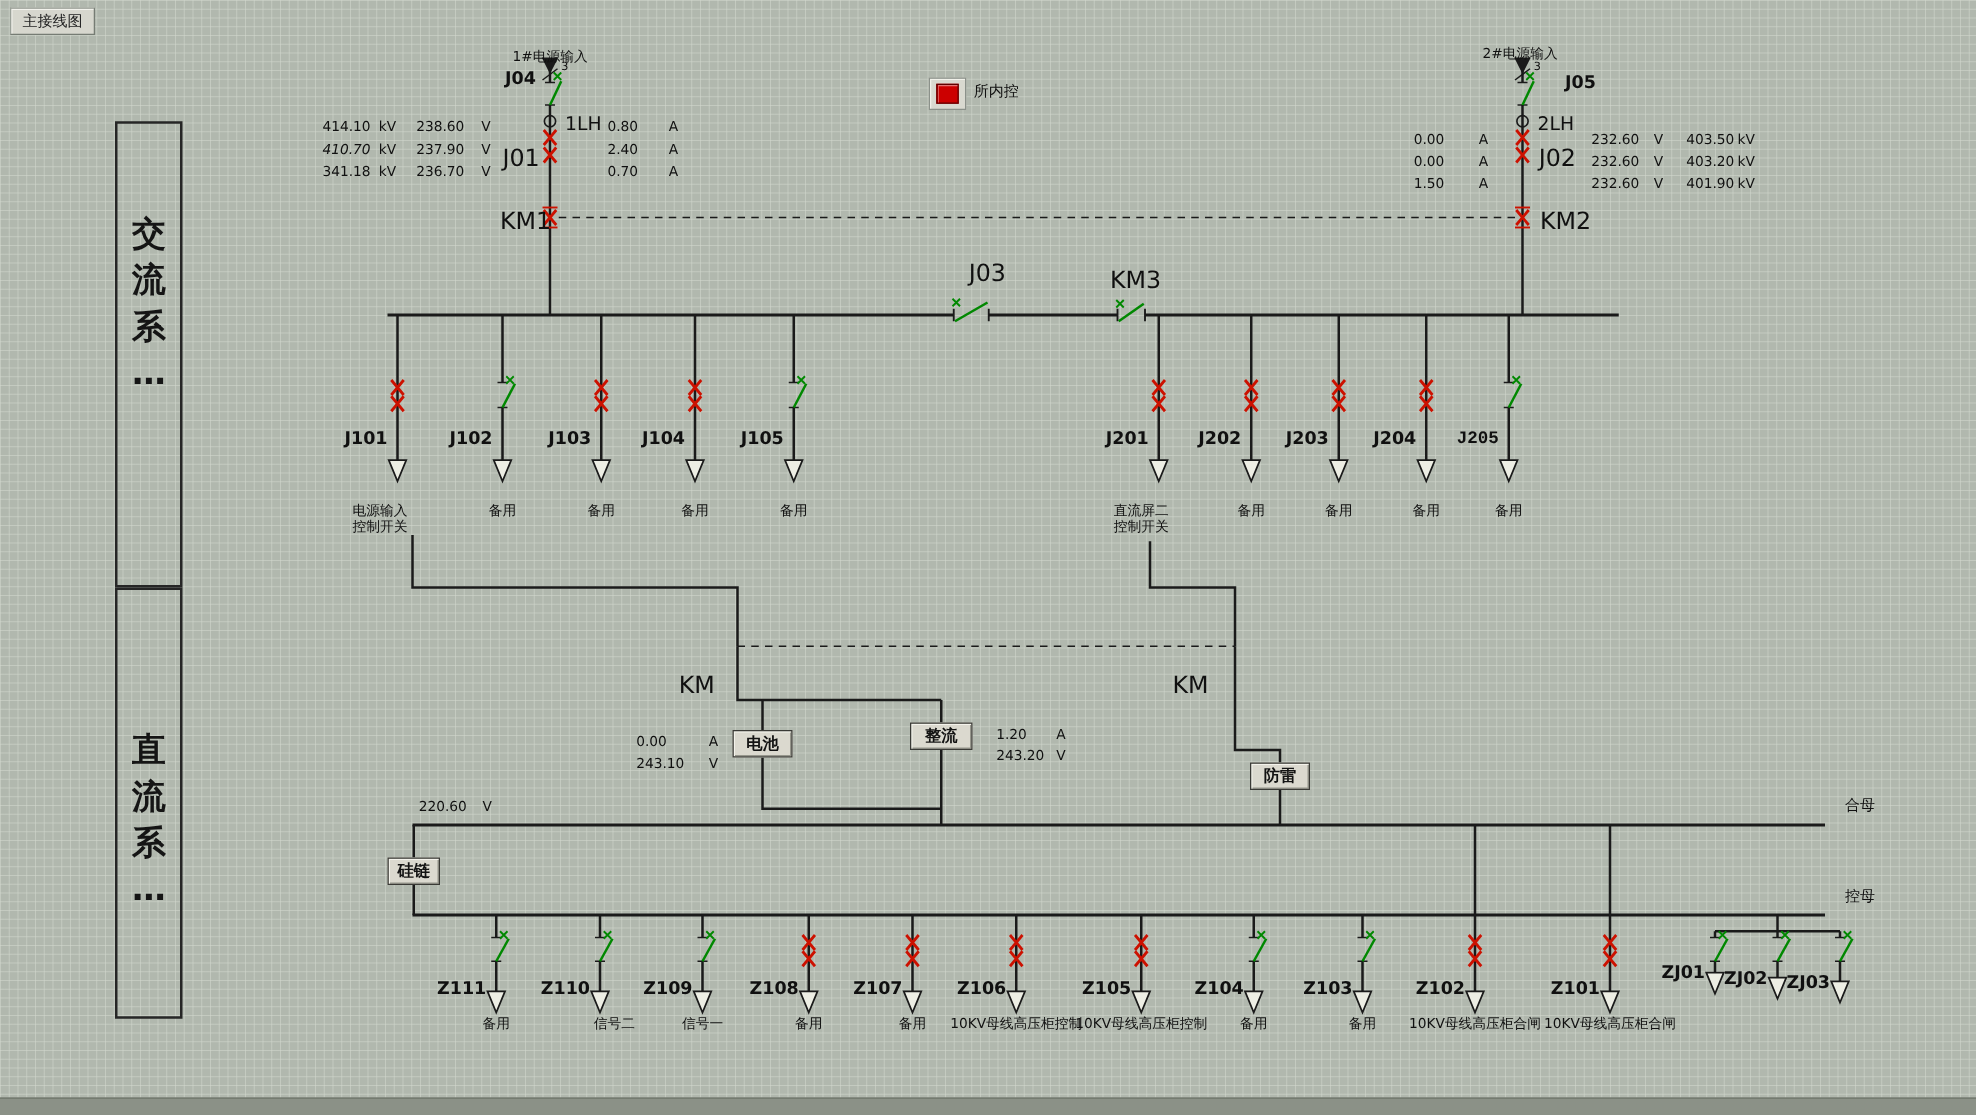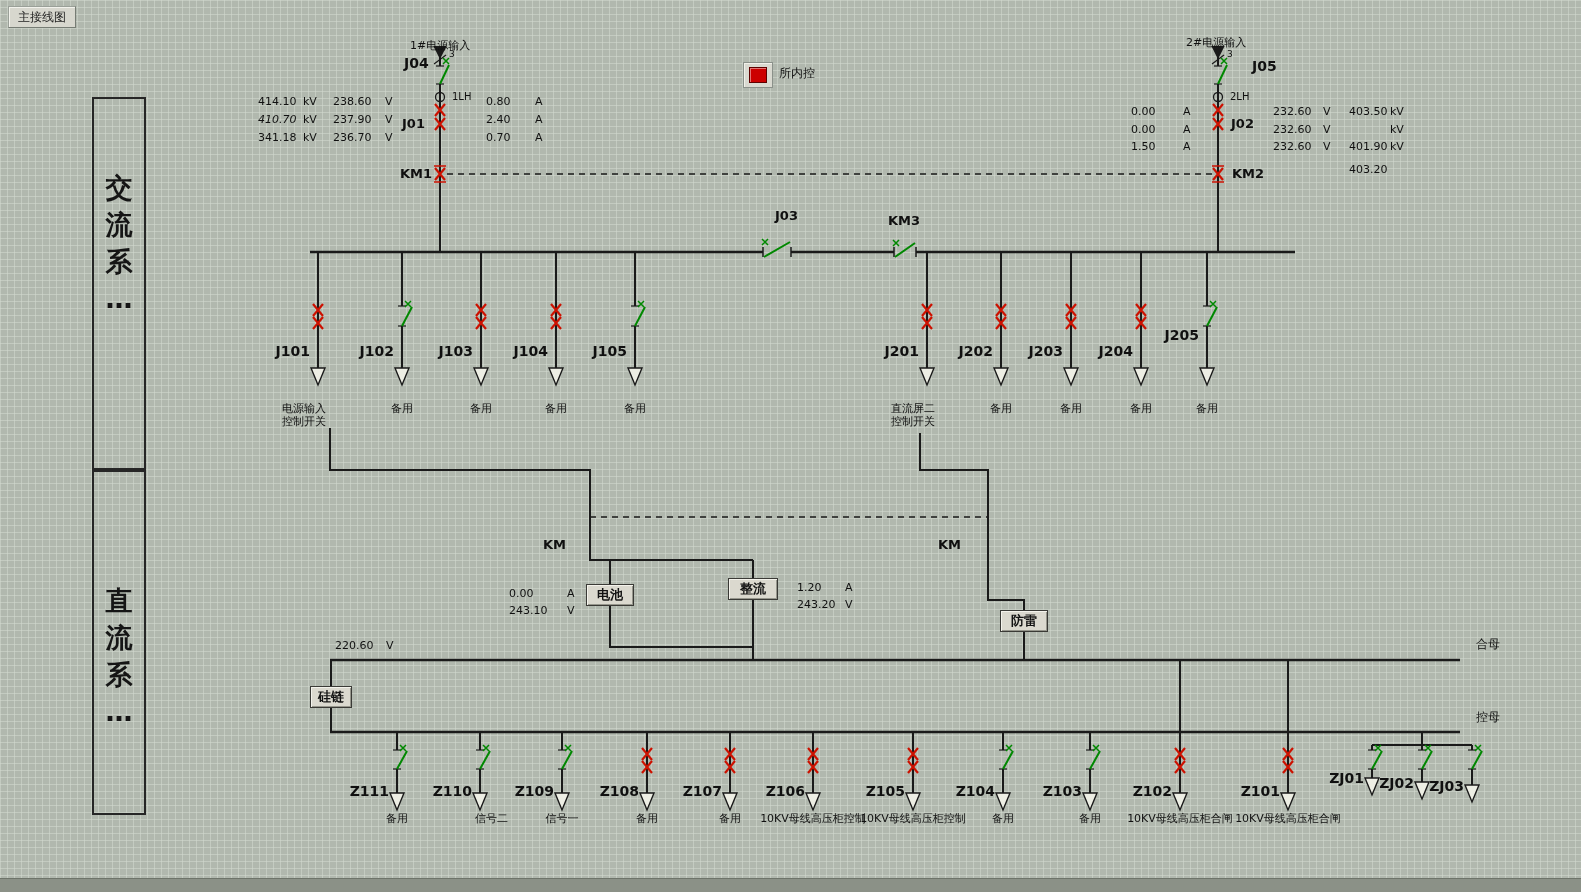--- a/index.html
+++ b/index.html
@@ -5,22 +5,22 @@
   *{margin:0;padding:0;box-sizing:border-box}
   body{background:#666;font-family:"DejaVu Sans","Liberation Sans",sans-serif}
   .screen{position:relative;width:1581px;height:892px;overflow:hidden;
     background-color:#b1b8ae;
     background-image:linear-gradient(rgba(215,221,211,.5) 1px,transparent 1px),
                      linear-gradient(90deg,rgba(215,221,211,.5) 1px,transparent 1px);
     background-size:7px 7px;}
   svg#diagram{position:absolute;left:0;top:0}
   #labels{position:absolute;left:0;top:0;width:100%;height:100%;pointer-events:none}
   .lbl{position:absolute;color:#101010;font-size:11px;line-height:1.15;white-space:nowrap}
-  .s9{font-size:9px}.s10{font-size:10px}.s11{font-size:11px}.s12{font-size:12px}
-  .b12{font-size:14px;font-weight:bold}.b13{font-size:13px;font-weight:bold}
+  .s9{font-size:9px}.s10{font-size:15px}.s11{font-size:11px}.s12{font-size:12px}
+  .b12{font-size:14px;font-weight:bold}.b13{font-size:19px;font-weight:normal}
   .ctr{transform:translateX(-50%)}.rt{transform:translateX(-100%)}
   .tab{position:absolute;left:8px;top:6px;width:68px;height:22px;background:#d7d7ce;
     border:1px solid #9aa098;border-right-color:#767c74;border-bottom-color:#767c74;
     box-shadow:inset 1px 1px 0 #f2f2ec;display:flex;align-items:center;justify-content:center;
     font-size:12px;color:#222;cursor:default}
   .title{position:absolute;left:395px;top:12px;width:790px;text-align:center;
     font-size:29px;font-weight:bold;color:var(--title,#00a8ac);letter-spacing:1px}
   .sec{position:absolute;left:92px;width:54px;border:2px solid #262626;display:flex;
     flex-direction:column;align-items:center;font-size:27px;font-weight:bold;color:#151515}
   .sec span{line-height:37px;height:37px}
@@ -385,21 +385,21 @@
       <div class="lbl s11 ctr" style="left: 635px; top: 403px;">备用</div>
       <div class="lbl b12 rt" style="left: 919px; top: 343px;">J201</div>
       <div class="lbl s11 ctr" style="left: 913px; top: 403px;">直流屏二</div>
       <div class="lbl s11 ctr" style="left: 913px; top: 416px;">控制开关</div>
       <div class="lbl b12 rt" style="left: 993px; top: 343px;">J202</div>
       <div class="lbl s11 ctr" style="left: 1001px; top: 403px;">备用</div>
       <div class="lbl b12 rt" style="left: 1063px; top: 343px;">J203</div>
       <div class="lbl s11 ctr" style="left: 1071px; top: 403px;">备用</div>
       <div class="lbl b12 rt" style="left: 1133px; top: 343px;">J204</div>
       <div class="lbl s11 ctr" style="left: 1141px; top: 403px;">备用</div>
-      <div class="lbl b12 rt" style="left: 1199px; top: 327px;">J205</div>
+      <div class="lbl b12 rt" style="left: 1199px; top: 343px; font-family: Liberation Mono, monospace;">J205</div>
       <div class="lbl s11 ctr" style="left: 1207px; top: 403px;">备用</div>
       <div class="lbl b12 rt" style="left: 389px; top: 783px;">Z111</div>
       <div class="lbl s11 ctr" style="left: 397px; top: 813px;">备用</div>
       <div class="lbl b12 rt" style="left: 472px; top: 783px;">Z110</div>
       <div class="lbl s11 ctr" style="left: 480px; top: 813px; padding-left: 23px;">信号二</div>
       <div class="lbl b12 rt" style="left: 554px; top: 783px;">Z109</div>
       <div class="lbl s11 ctr" style="left: 562px; top: 813px;">信号一</div>
       <div class="lbl b12 rt" style="left: 639px; top: 783px;">Z108</div>
       <div class="lbl s11 ctr" style="left: 647px; top: 813px;">备用</div>
       <div class="lbl b12 rt" style="left: 722px; top: 783px;">Z107</div>
@@ -452,21 +452,21 @@
       <div class="lbl s11" style="left: 1131px; top: 106px;">0.00</div>
       <div class="lbl s11" style="left: 1183px; top: 106px;">A</div>
       <div class="lbl s11" style="left: 1273px; top: 106px;">232.60</div>
       <div class="lbl s11" style="left: 1323px; top: 106px;">V</div>
       <div class="lbl s11" style="left: 1349px; top: 106px;">403.50</div>
       <div class="lbl s11" style="left: 1390px; top: 106px;">kV</div>
       <div class="lbl s11" style="left: 1131px; top: 124px;">0.00</div>
       <div class="lbl s11" style="left: 1183px; top: 124px;">A</div>
       <div class="lbl s11" style="left: 1273px; top: 124px;">232.60</div>
       <div class="lbl s11" style="left: 1323px; top: 124px;">V</div>
-      <div class="lbl s11" style="left: 1349px; top: 124px; margin-top: 40px;">403.20</div>
+      <div class="lbl s11" style="left: 1349px; top: 124px;">403.20</div>
       <div class="lbl s11" style="left: 1390px; top: 124px;">kV</div>
       <div class="lbl s11" style="left: 1131px; top: 141px;">1.50</div>
       <div class="lbl s11" style="left: 1183px; top: 141px;">A</div>
       <div class="lbl s11" style="left: 1273px; top: 141px;">232.60</div>
       <div class="lbl s11" style="left: 1323px; top: 141px;">V</div>
       <div class="lbl s11" style="left: 1349px; top: 141px;">401.90</div>
       <div class="lbl s11" style="left: 1390px; top: 141px;">kV</div>
       <div class="lbl b13" style="left: 775px; top: 209px;">J03</div>
       <div class="lbl b13" style="left: 888px; top: 214px;">KM3</div>
       <div class="lbl s12" style="left: 779px; top: 67px;">所内控</div>

